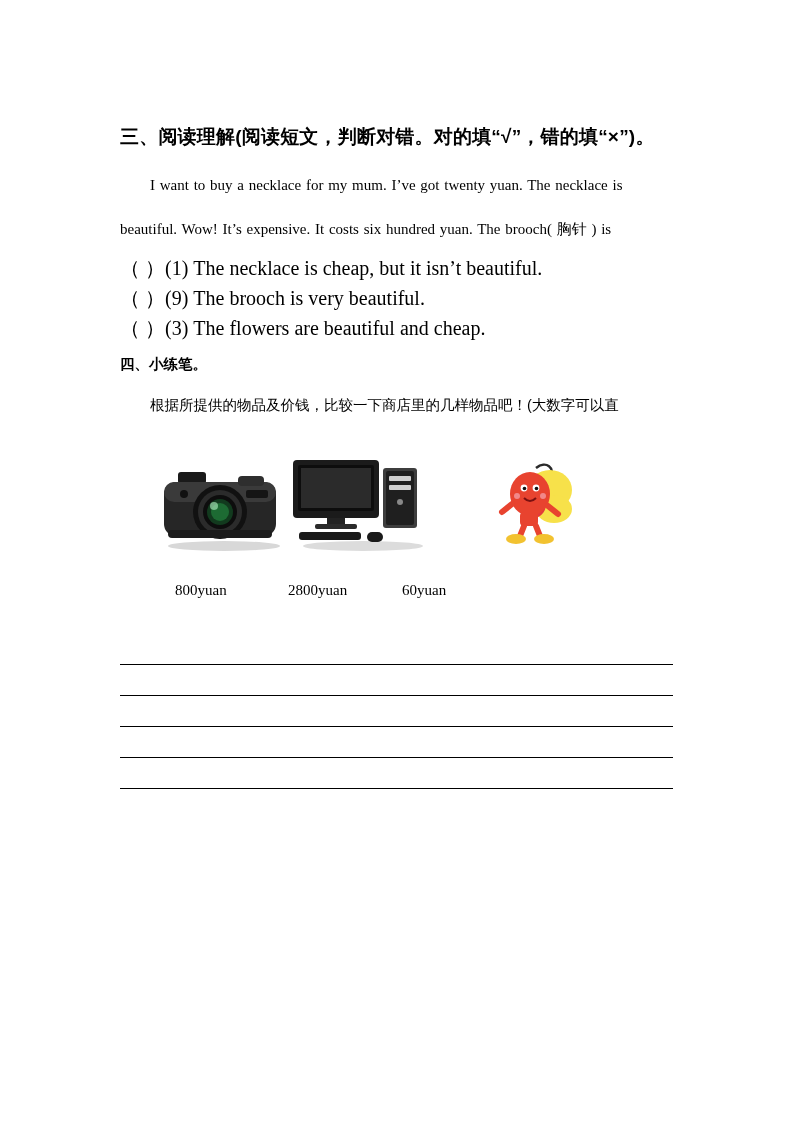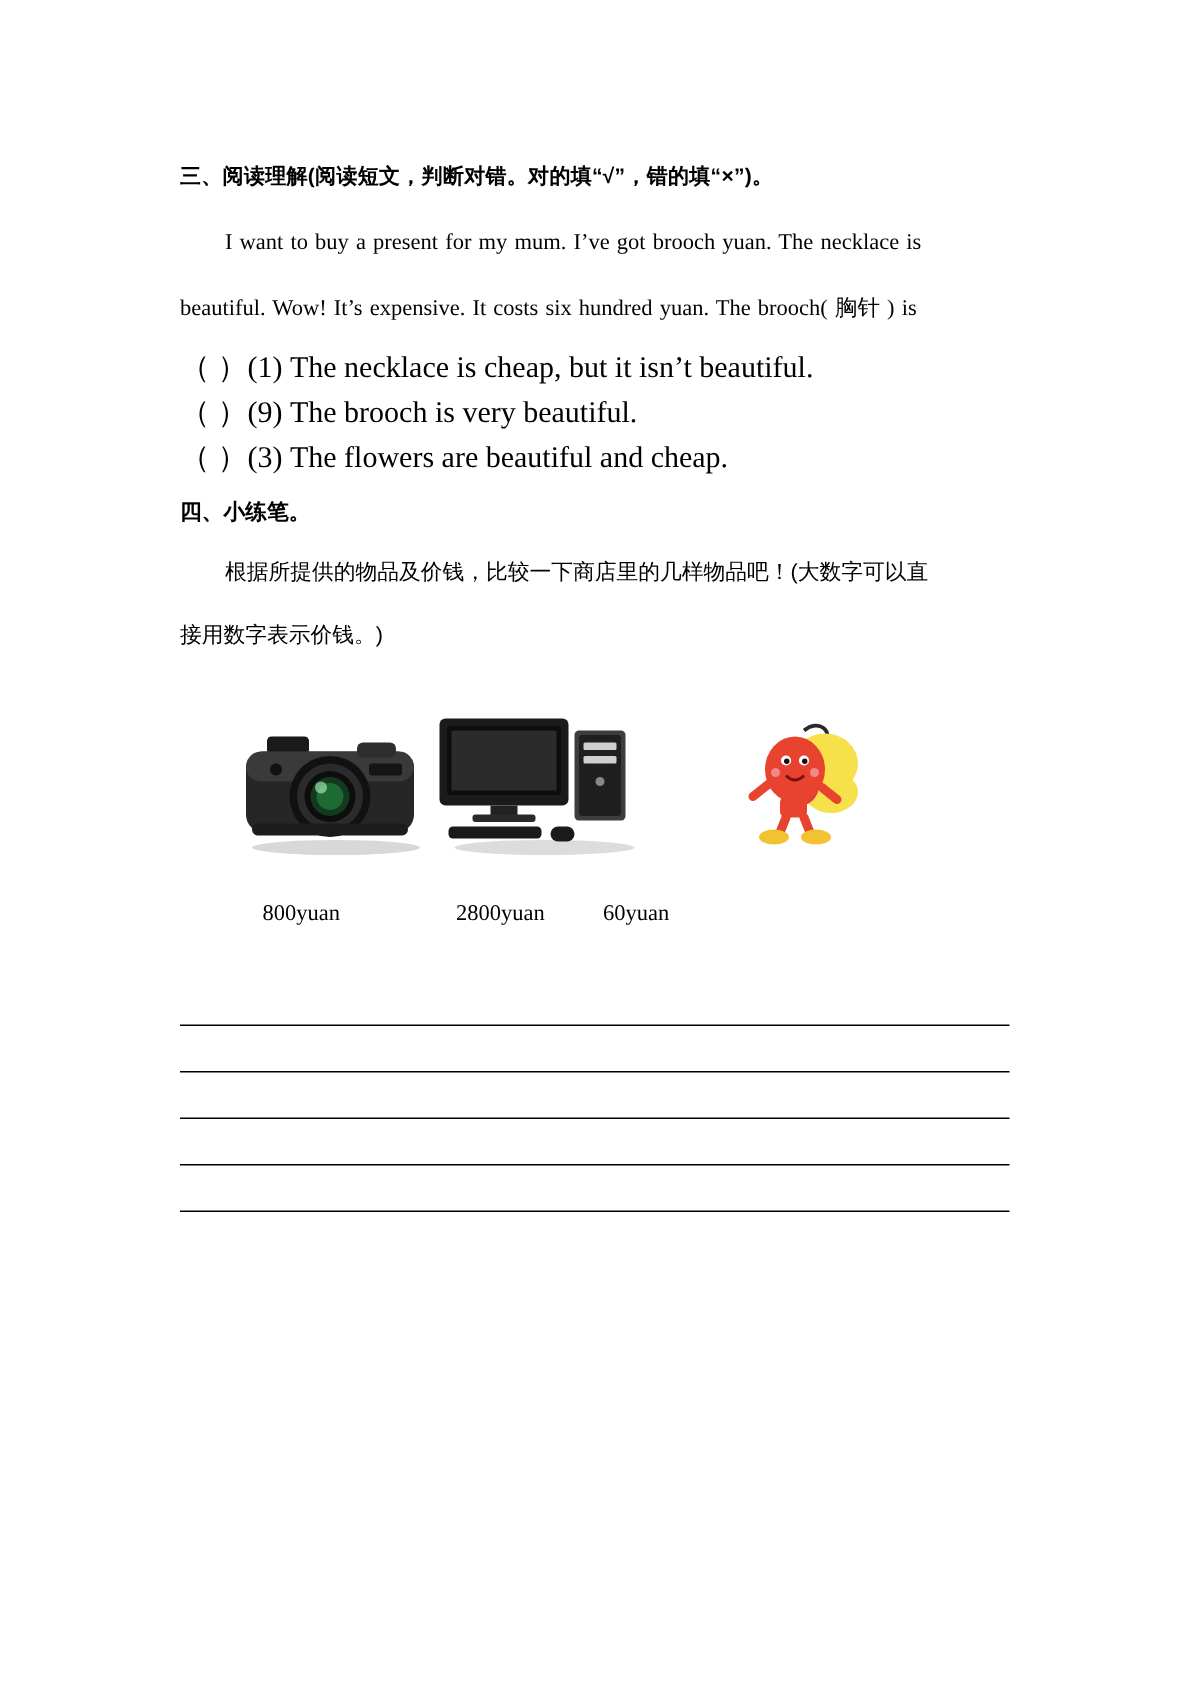--- a/index.html
+++ b/index.html
@@ -23,24 +23,24 @@
     background: #fff;
   }
   .content {
     position: absolute;
     left: 120px;
     top: 108px;
     width: 553px;
   }
   .section-heading {
     font-family: "Liberation Sans", sans-serif;
-    font-size: 14px;
+    font-size: 19px;
     font-weight: bold;
     letter-spacing: 0.2px;
-    margin: 0 0 14px 0;
+    margin: 16px 0 14px 0;
     line-height: 1.4;
   }
   .passage {
     font-size: 15px;
     line-height: 40px;
     text-align: justify;
     text-align-last: left;
     margin: 0 0 4px 0;
     word-spacing: 1px;
   }
@@ -89,53 +89,52 @@
     position: relative;
     height: 26px;
     margin-top: 28px;
   }
   .price {
     position: absolute;
     font-size: 15px;
     font-family: "Liberation Serif", serif;
   }
   .price.p1 { left: 55px; }
-  .price.p2 { left: 184px; }
+  .price.p2 { left: 168px; }
   .price.p3 { left: 282px; text-align: right; }
   .write-lines {
     margin-top: 26px;
   }
   .write-line {
     border-bottom: 1px solid #000;
     height: 30px;
   }
   svg { display: block; }
 </style>
 </head>
 <body>
 
 <div class="page">
   <div class="content">
 
     <div>
       <p class="section-heading">三、阅读理解(阅读短文，判断对错。对的填“√”，错的填“×”)。</p>
 
-      <p class="passage"><span class="indent"></span><span>I want to buy a present for my mum. I’ve got brooch yuan. The necklace is</span></p>
+      <p class="passage"><span class="indent"></span><span>I want to buy a necklace for my mum. I’ve got twenty yuan. The necklace is</span></p>
       <p class="passage">beautiful. Wow! It’s expensive. It costs six hundred yuan. The brooch( 胸针 ) is</p>
 
       <p class="tf-item">（ ）(1) The necklace is cheap, but it isn’t beautiful.</p>
       <p class="tf-item">（ ）(9) The brooch is very beautiful.</p>
       <p class="tf-item">（ ）(3) The flowers are beautiful and cheap.</p>
     </div>
 
     <div>
       <p class="section-heading-2">四、小练笔。</p>
 
       <p class="cn-paragraph"><span class="indent"></span><span>根据所提供的物品及价钱，比较一下商店里的几样物品吧！(大数字可以直</span></p>
-      <p class="cn-paragraph">接用数字表示价钱。)</p>
 
       <div class="images-row">
 
         <div class="img-cell c1">
           <svg width="160" height="100" viewBox="0 0 160 100" xmlns="http://www.w3.org/2000/svg" aria-hidden="true">
             <ellipse cx="82" cy="92" rx="56" ry="5" fill="#d8d8d8"></ellipse>
             <rect x="36" y="18" width="28" height="12" rx="3" fill="#1a1a1a"></rect>
             <rect x="22" y="28" width="112" height="54" rx="12" fill="#262626"></rect>
             <rect x="22" y="28" width="112" height="20" rx="10" fill="#3a3a3a"></rect>
             <rect x="96" y="22" width="26" height="10" rx="4" fill="#2e2e2e"></rect>

